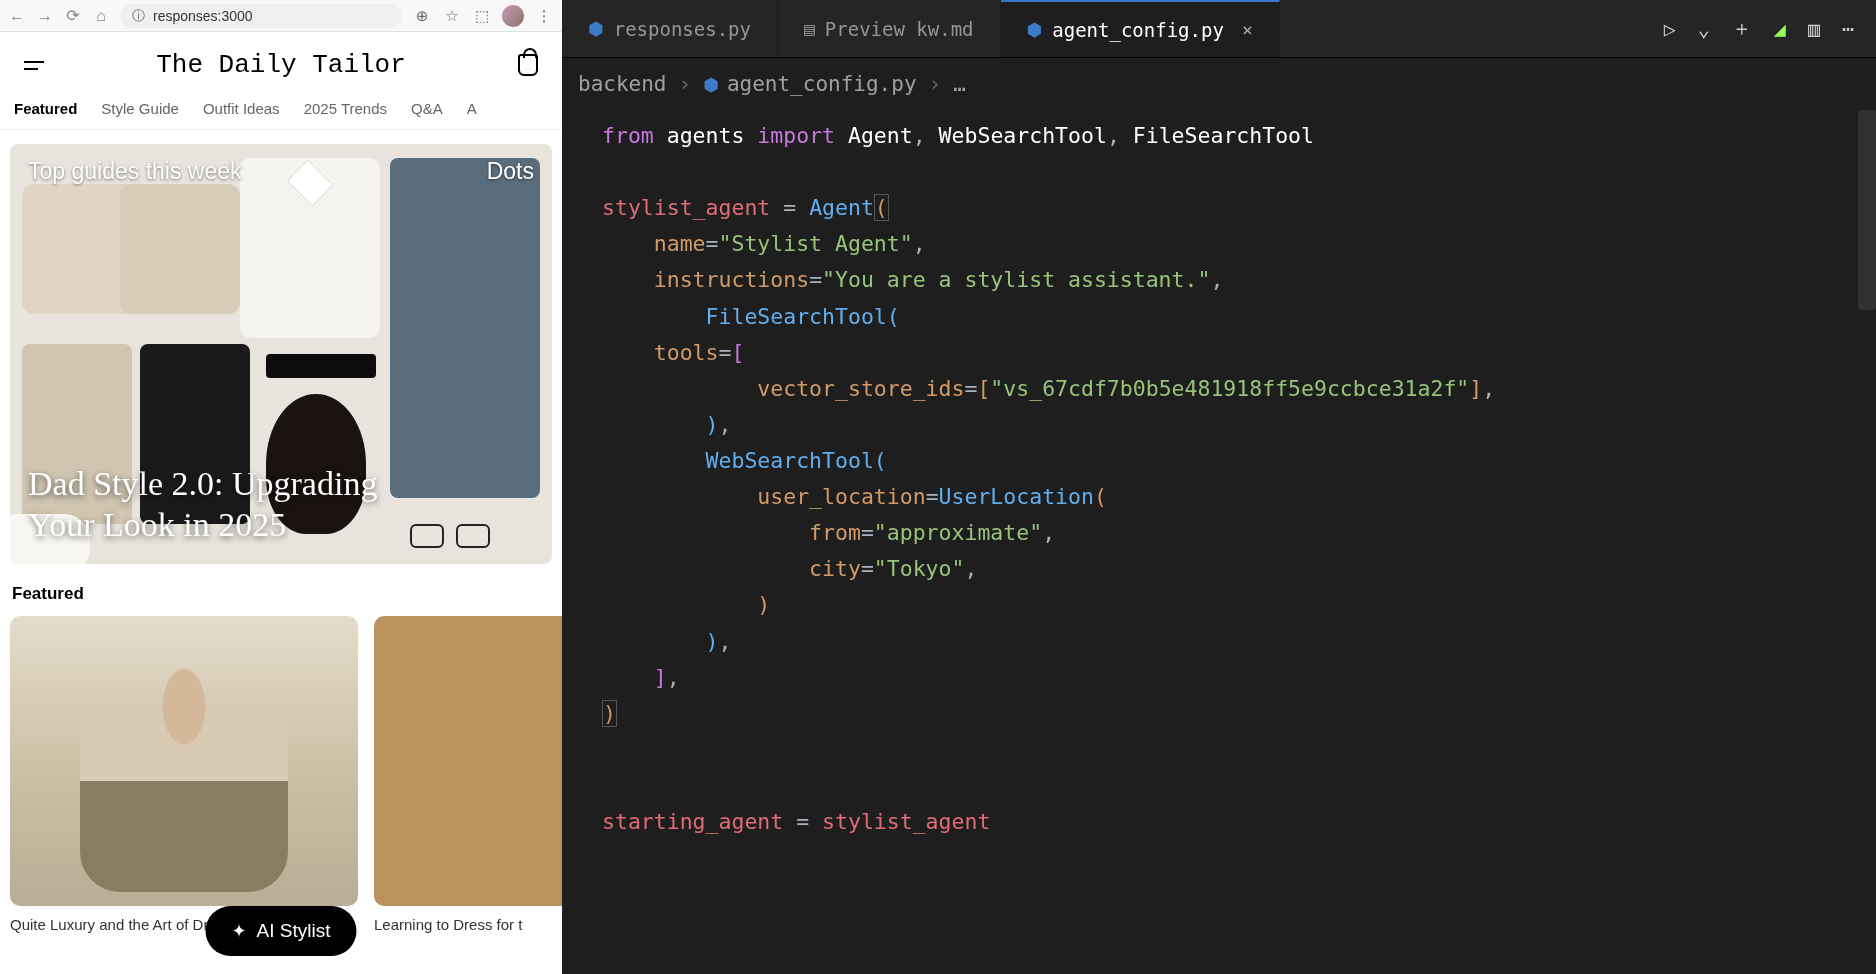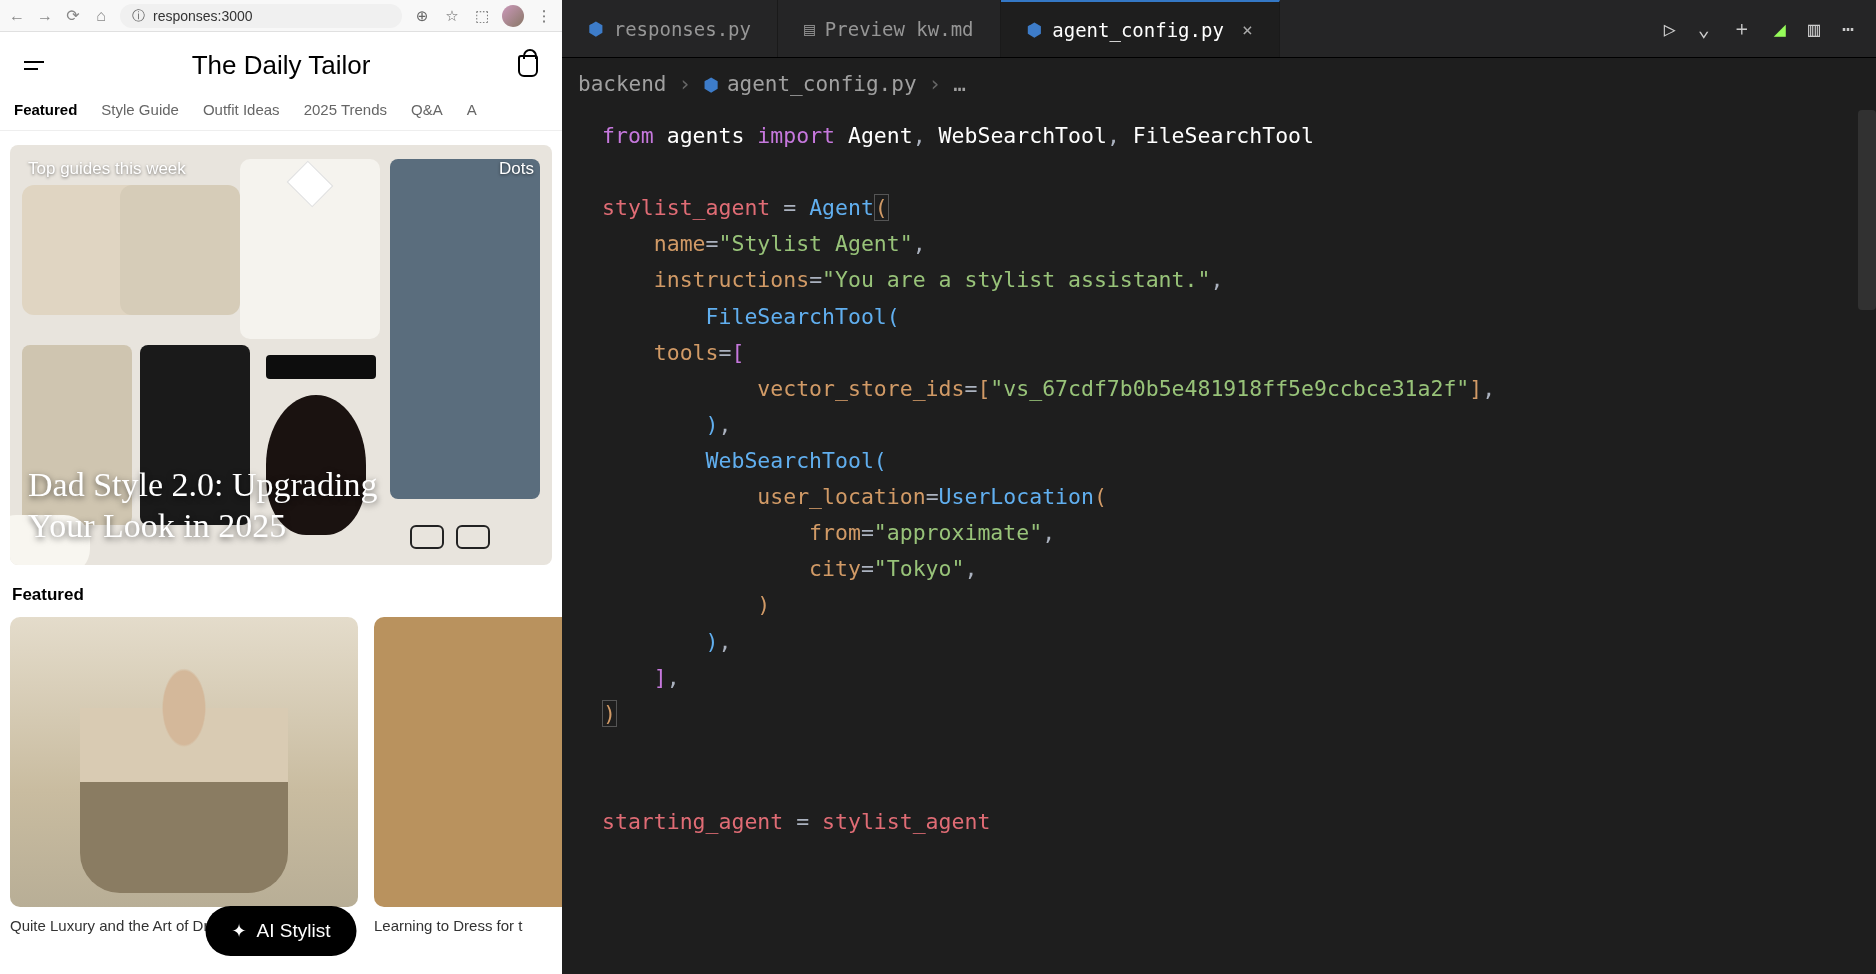--- a/index.html
+++ b/index.html
@@ -8,21 +8,21 @@
 .browser-toolbar { height: 32px; display: flex; align-items: center; padding: 0 8px; gap: 10px; border-bottom: 1px solid #e0e0e0; background: #f8f8f8; }
 .nav-btn { color: #888; font-size: 16px; cursor: pointer; width: 18px; text-align: center; }
 .addr-bar { flex: 1; display: flex; align-items: center; gap: 8px; background: #f0f0f0; border-radius: 14px; padding: 3px 12px; font-size: 14px; color: #333; }
 .addr-icon { font-size: 13px; color: #666; }
 .toolbar-icon { color: #666; font-size: 15px; width: 20px; text-align: center; cursor: pointer; }
 .avatar { width: 22px; height: 22px; border-radius: 50%; background: linear-gradient(135deg,#c9b,#876); }
 .site-header { display: flex; align-items: center; justify-content: space-between; padding: 18px 24px 12px; }
 .menu-icon { display: flex; flex-direction: column; gap: 5px; cursor: pointer; }
 .menu-icon span { width: 20px; height: 2px; background: #000; }
 .menu-icon span:nth-child(2) { width: 14px; }
-.site-title { font-family: Liberation Sans, sans-serif; font-size: 26px; font-weight: 500; }
+.site-title { font-family: Liberation Mono, monospace; font-size: 26px; font-weight: 500; }
 .bag-icon { width: 20px; height: 22px; border: 2px solid #000; border-radius: 3px 3px 6px 6px; position: relative; cursor: pointer; }
 .bag-icon::before { content: ""; position: absolute; top: -8px; left: 3px; width: 10px; height: 8px; border: 2px solid #000; border-bottom: none; border-radius: 8px 8px 0 0; }
 .nav-tabs { display: flex; gap: 24px; padding: 8px 14px 12px; font-size: 15px; border-bottom: 1px solid #eee; overflow: hidden; }
 .nav-tab { color: #666; cursor: pointer; white-space: nowrap; }
 .nav-tab.active { color: #000; font-weight: 600; }
 .content { padding: 14px 10px 10px; position: relative; overflow: hidden; flex: 1; }
 .hero { position: relative; margin: 0 0 20px; border-radius: 8px; overflow: hidden; }
 .hero-img { width: 100%; height: 420px; background: #e8e4dd; position: relative; }
 .flatlay { position: absolute; inset: 0; }
 .item { position: absolute; border-radius: 4px; }
@@ -32,21 +32,21 @@
 .collar { position: absolute; left: 52px; top: 10px; width: 36px; height: 30px; background: #fff; border: 1px solid #ddd; transform: rotate(45deg); }
 .jacket { left: 380px; top: 14px; width: 150px; height: 340px; background: #5a6d7d; border-radius: 8px; }
 .pants1 { left: 12px; top: 200px; width: 110px; height: 180px; background: #cfc5b0; border-radius: 8px; }
 .pants2 { left: 130px; top: 200px; width: 110px; height: 180px; background: #1a1a1a; border-radius: 8px; }
 .shoes { left: 256px; top: 250px; width: 100px; height: 140px; background: #1a1210; border-radius: 50% 50% 40% 40%; }
 .belt { left: 256px; top: 210px; width: 110px; height: 24px; background: #0d0d0d; border-radius: 4px; }
 .sneaker { left: -20px; top: 370px; width: 100px; height: 60px; background: #f8f6f0; border-radius: 26px; }
 .glasses { left: 400px; top: 380px; width: 80px; height: 24px; }
 .glasses::before, .glasses::after { content: ""; position: absolute; width: 30px; height: 20px; border: 2px solid #222; border-radius: 6px; top: 0; }
 .glasses::before { left: 0; } .glasses::after { right: 0; }
-.hero-top { position: absolute; top: 14px; left: 18px; right: 18px; display: flex; justify-content: space-between; color: #fff; font-size: 17px; text-shadow: 0 1px 3px rgba(0,0,0,.5); }
+.hero-top { position: absolute; top: 14px; left: 18px; right: 18px; display: flex; justify-content: space-between; color: #fff; font-size: 23px; text-shadow: 0 1px 3px rgba(0,0,0,.5); }
 .hero-overlay { position: absolute; left: 18px; bottom: 18px; color: #fff; font-family: Georgia,serif; font-size: 34px; line-height: 1.2; text-shadow: 0 2px 6px rgba(0,0,0,.6); max-width: 400px; }
 .section-title { font-size: 17px; font-weight: 600; margin: 0 2px 12px; }
 .cards { display: flex; gap: 16px; }
 .card { flex: 0 0 348px; }
 .card-img { height: 290px; border-radius: 10px; background: #c9b89c; position: relative; overflow: hidden; }
 .model1 { background: linear-gradient(180deg,#e4dccb 0%,#c9bca0 60%,#b8ae96 100%); }
 .person { position: absolute; left: 20%; top: 10%; width: 60%; height: 85%; background: radial-gradient(ellipse at 50% 25%, #d4b89a 0%, #d4b89a 14%, transparent 15%), linear-gradient(180deg, transparent 0%, transparent 25%, #d9cbb3 25%, #d9cbb3 55%, #8a7c62 55%, #8a7c62 100%); border-radius: 40px; }
 .model2 { background: #b9925e; }
 .card-title { font-size: 15px; margin-top: 10px; color: #333; }
 .ai-stylist { position: absolute; bottom: 18px; left: 50%; transform: translateX(-50%); background: #000; color: #fff; padding: 14px 26px; border-radius: 30px; display: flex; align-items: center; gap: 10px; font-size: 19px; cursor: pointer; }

